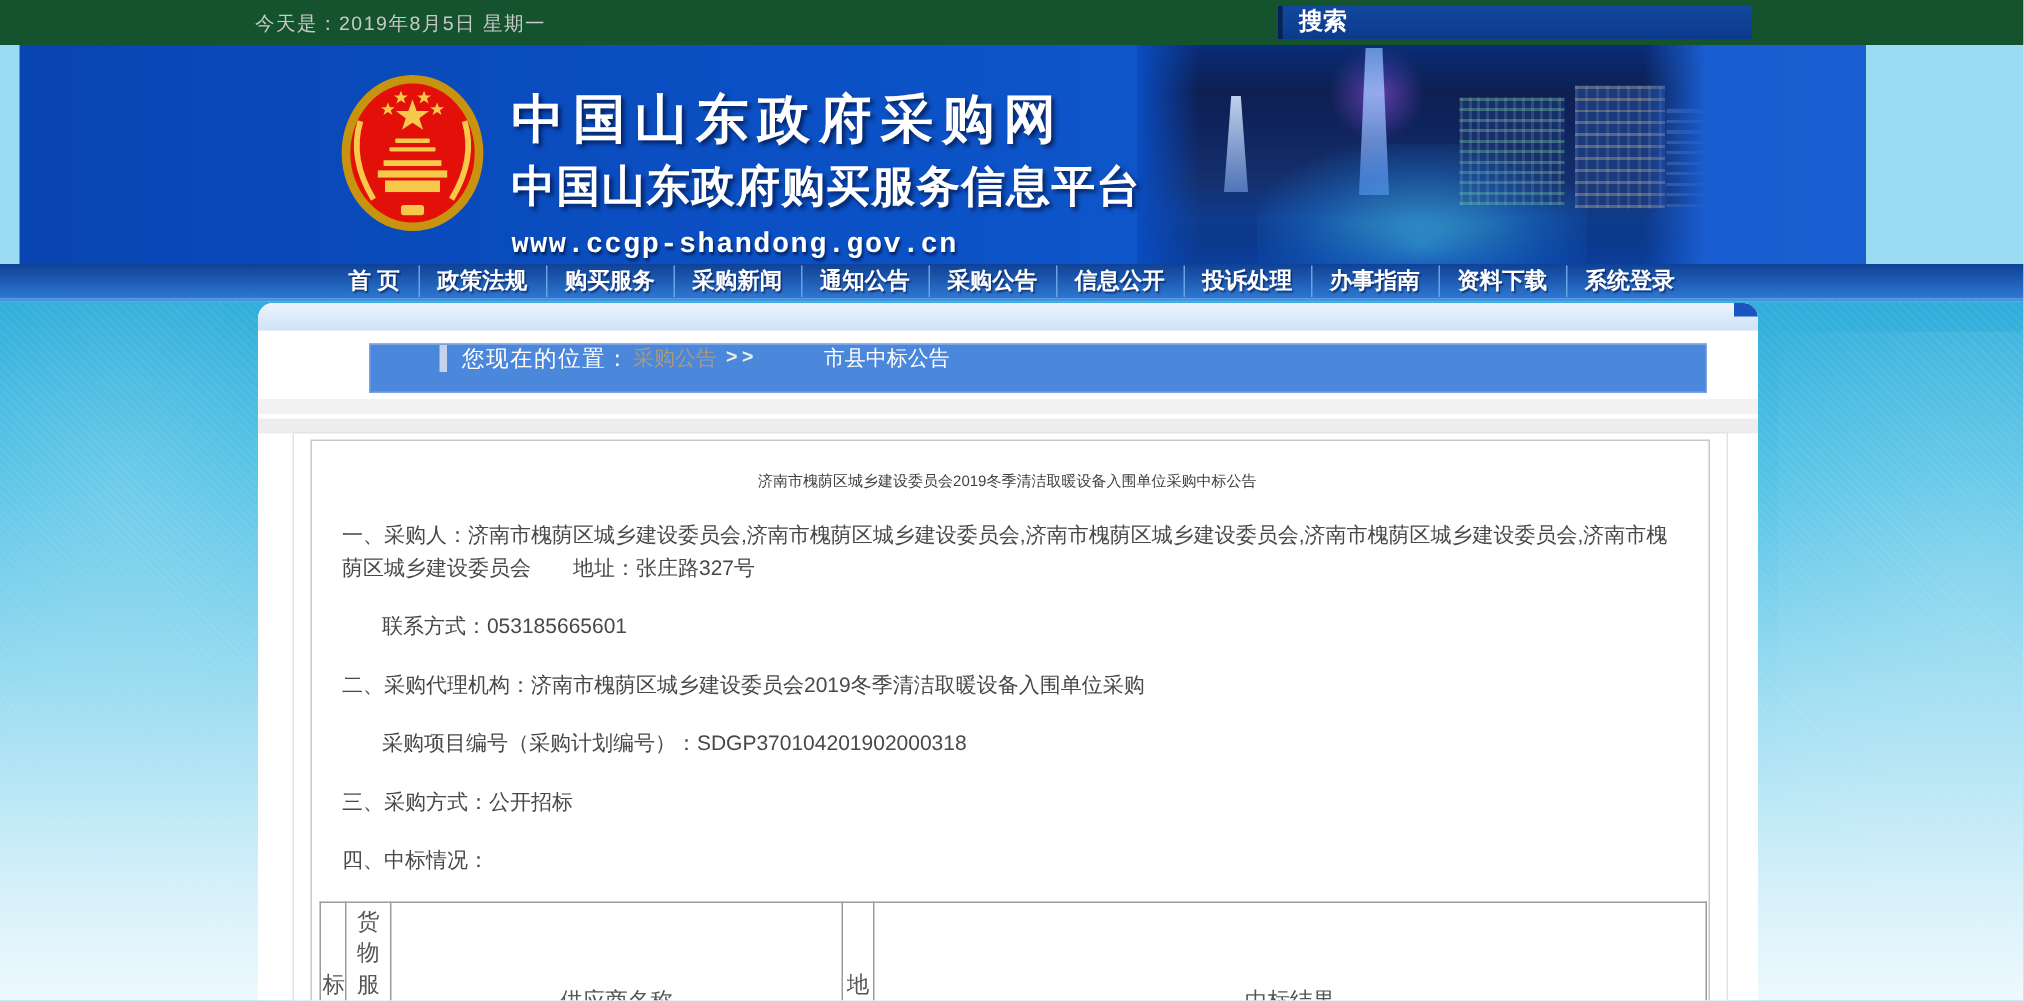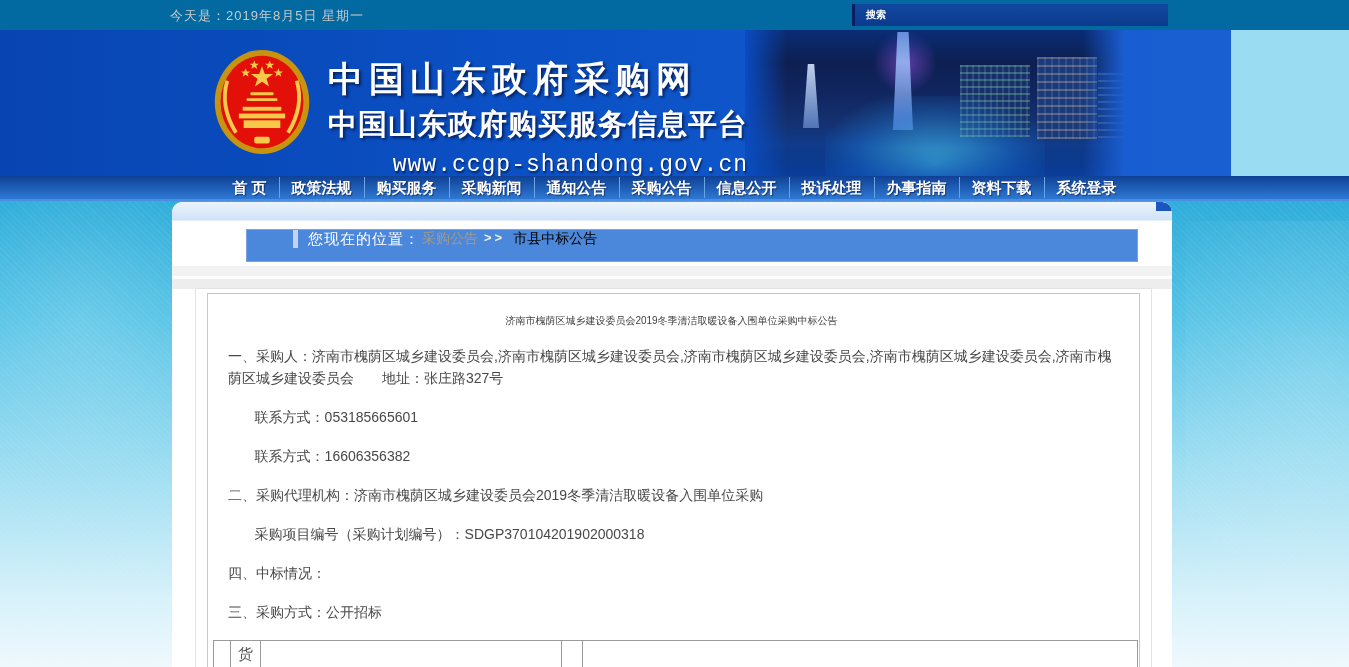--- a/index.html
+++ b/index.html
@@ -1,34 +1,34 @@
 <!DOCTYPE html>
 <html><head>
 <meta charset="utf-8">
 <style>
   html,body{margin:0;padding:0;background:#9adcf1;}
   .stage{position:relative;width:1349px;height:667px;overflow:hidden;
          font-family:"Liberation Sans","DejaVu Sans",sans-serif;}
 
   
-  .topbar{position:absolute;left:0;top:0;width:1349px;height:30px;background:#0369a1;}
+  .topbar{position:absolute;left:0;top:0;width:1349px;height:30px;background:#14532d;}
   .topbar .date{position:absolute;left:170px;top:7px;font-size:13px;color:#c9c9c9;letter-spacing:1px;}
   .searchbox{position:absolute;left:852px;top:4px;width:316px;height:22px;
              background:linear-gradient(180deg,#11489f,#0c3a8d);
              border-left:3px solid #071f5e;box-sizing:border-box;cursor:pointer;}
-  .searchbox span{display:block;padding-left:11px;line-height:21px;font-size:10px;font-weight:bold;color:#fff;border-radius:10px;}
-
-  
-  .header{position:absolute;left:0;top:30px;width:1231px;height:146px;
+  .searchbox span{display:block;padding-left:11px;line-height:21px;font-size:16px;font-weight:bold;color:#fff;border-radius:10px;}
+
+  
+  .header{position:absolute;left:13px;top:30px;width:1231px;height:146px;
           background:linear-gradient(90deg,#0845b2 0%,#0b51c6 45%,#155bd0 78%,#1a5fd2 100%);}
   .emblem{position:absolute;left:213px;top:18px;width:98px;height:108px;}
   .titles{position:absolute;left:328px;top:26px;color:#fff;}
   .t1{font-size:35px;font-weight:bold;letter-spacing:6px;text-shadow:2px 2px 3px rgba(0,0,25,.6);white-space:nowrap;}
   .t2{font-size:29px;font-weight:bold;letter-spacing:1px;margin-top:2px;text-shadow:2px 2px 3px rgba(0,0,25,.6);white-space:nowrap;}
-  .t3{font-size:23px;font-weight:normal;letter-spacing:1px;margin-top:7px;text-align:right;
+  .t3{font-size:19px;font-weight:bold;letter-spacing:1px;margin-top:7px;text-align:left;
       font-family:"Liberation Mono","DejaVu Sans Mono",monospace;text-shadow:1px 2px 2px rgba(0,0,25,.6);}
 
   
   .cityscape{position:absolute;left:745px;top:0;width:380px;height:146px;
      background:linear-gradient(180deg,#0b1a44 0%,#10245e 40%,#14306e 62%,#0e3f96 85%,#0b4ab8 100%);}
   .cs-monument{position:absolute;left:58px;top:34px;width:16px;height:64px;
      background:linear-gradient(180deg,rgba(210,228,255,.9),rgba(130,170,240,.55));
      clip-path:polygon(30% 0,70% 0,100% 100%,0 100%);}
   .cs-twin{position:absolute;left:148px;top:2px;width:20px;height:98px;
      background:linear-gradient(180deg,rgba(175,205,255,.95),rgba(95,135,225,.65));
@@ -75,21 +75,21 @@
       background:linear-gradient(180deg,#ecf4fc,#cfe2f6);border-bottom:1px solid #e8eff7;border-radius:10px 10px 0 0;}
   .corner-blue{position:absolute;right:0;top:0;width:16px;height:9px;background:#1b55c0;border-radius:0 10px 0 0;}
 
   
   .breadcrumb{position:absolute;left:74px;top:27px;width:853px;height:31px;background:#4b87da;
       border:1px solid #7ba3e3;display:flex;font-size:15px;padding-left:37px;}
   .bc-accent{display:inline-block;width:5px;height:18px;background:#c4d2ec;margin:0 10px 0 9px;}
   .bc-prefix{color:#ffffff;letter-spacing:1px;}
   .bc-link{color:#a69a85;margin:0 6px 0 2px;text-decoration:none;font-size:14px;cursor:pointer;}
   .bc-sep{color:#eef0e2;font-size:13px;font-weight:bold;letter-spacing:3px;margin-right:8px;}
-  .bc-current{color:#000000;font-size:14px;}
+  .bc-current{color:#ffffff;font-size:14px;margin-left:36px;}
 
   .hr1{position:absolute;left:0;top:64px;width:100%;height:10px;background:#f2f2f2;}
   .hr2{position:absolute;left:0;top:77px;width:100%;height:10px;background:#ededed;}
 
   
   .outerbox{position:absolute;left:23px;top:86px;width:955px;height:600px;border:1px solid #e3e3e3;background:#fff;}
   .contentbox{position:absolute;left:35px;top:91px;width:933px;height:600px;border:1px solid #c7c7c7;
       box-sizing:border-box;background:#fff;padding:14px 7px 0 3px;}
   .art-title{text-align:center;font-size:10px;color:#3f3f3f;margin:6px 0 12px 0;}
   .line{margin:17px;font-size:14px;color:#484848;line-height:22px;}
@@ -182,25 +182,24 @@
       </div>
 
       <div class="hr1"></div>
       <div class="hr2"></div>
 
       <div class="outerbox"></div>
       <div class="contentbox">
         <div class="art-title">济南市槐荫区城乡建设委员会2019冬季清洁取暖设备入围单位采购中标公告</div>
         <p class="line">一、采购人：济南市槐荫区城乡建设委员会,济南市槐荫区城乡建设委员会,济南市槐荫区城乡建设委员会,济南市槐荫区城乡建设委员会,济南市槐荫区城乡建设委员会　　地址：张庄路327号</p>
         <p class="line indent">联系方式：053185665601</p>
-        <p class="line indent">联系方式：16606356382</p>
         <p class="line">二、采购代理机构：济南市槐荫区城乡建设委员会2019冬季清洁取暖设备入围单位采购</p>
         <p class="line indent">采购项目编号（采购计划编号）：SDGP370104201902000318</p>
+        <p class="line">三、采购方式：公开招标</p>
         <p class="line">四、中标情况：</p>
-        <p class="line">三、采购方式：公开招标</p>
 
         <table class="rtable">
           <colgroup>
             <col style="width:17px">
               <col style="width:30px">
               <col style="width:301px">
               <col style="width:21px">
               <col>
           </colgroup>
           <tbody>

